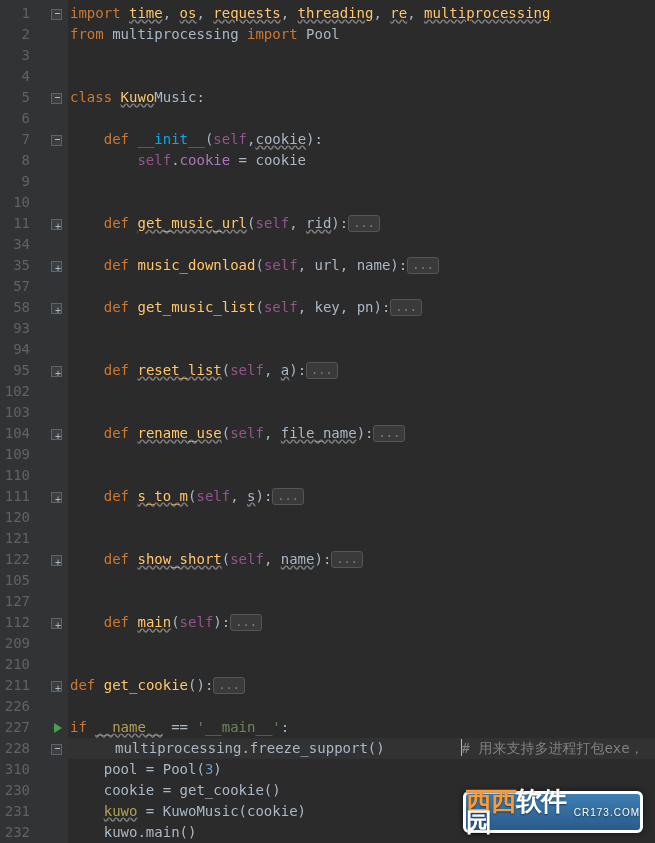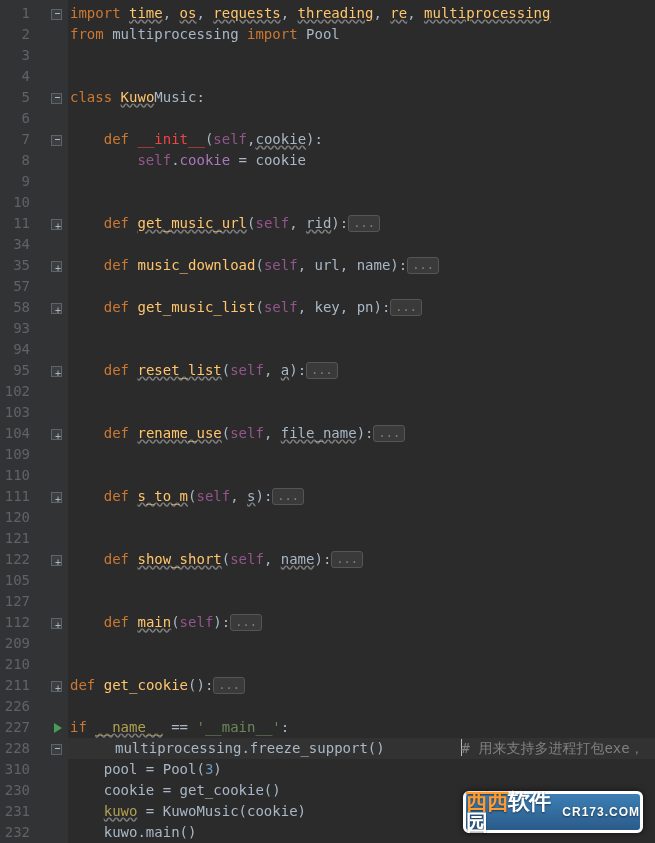--- a/index.html
+++ b/index.html
@@ -85,21 +85,21 @@
     padding-top: 3px;
     white-space: pre;
   }
   .code .row { height: 21px; padding-left: 2px; }
   .code .row.caret-line { background: #323232; text-align: center; }
 
   .kw   { color: #cc7832; text-align: center; }
   .fnam { color: #ffc66d; }
   .fnamu { color: #ffc66d; text-decoration: underline wavy #808080; }
   .fnamd { color: #b0a050; text-decoration: underline wavy #808080; }
-  .mag  { color: #ef4444; }
+  .mag  { color: #0ea5e9; }
   .self { color: #94558d; }
   .par  { color: #a9b7c6; text-decoration: underline wavy #808080; }
   .prop { color: #aa77bb; }
   .str  { color: #6a8759; }
   .num  { color: #6897bb; }
   .cmt  { color: #808080; }
   .fold {
     background: #3a3a3a;
     color: #808080;
     border: 1px solid #555;
@@ -127,31 +127,31 @@
     border: 3px solid #ffffff;
     border-radius: 6px;
     background: linear-gradient(180deg, #3d7fb5 0%, #2a5b8a 100%);
     box-shadow: 0 0 6px rgba(0,0,0,0.6);
     display: flex;
     align-items: center;
     justify-content: center;
   }
   .watermark .logo {
     font-family: Arial, sans-serif;
-    font-size: 22px;
+    font-size: 26px;
     font-weight: 900;
     color: #ffffff;
     text-shadow: 0 1px 2px rgba(0,0,0,0.5);
     letter-spacing: -1px;
   }
   .watermark .logo .orange { color: #ff9a2e; }
   .watermark .sub {
     font-family: Arial, sans-serif;
-    font-size: 12px;
-    font-weight: bold;
+    font-size: 10px;
+    font-weight: normal;
     color: #ffffff;
     margin-left: 4px;
     letter-spacing: 1px;
     text-shadow: 0 1px 2px rgba(0,0,0,0.5);
   }
 </style>
 </head>
 <body>
 
 <div class="gutter" id="gutter">

